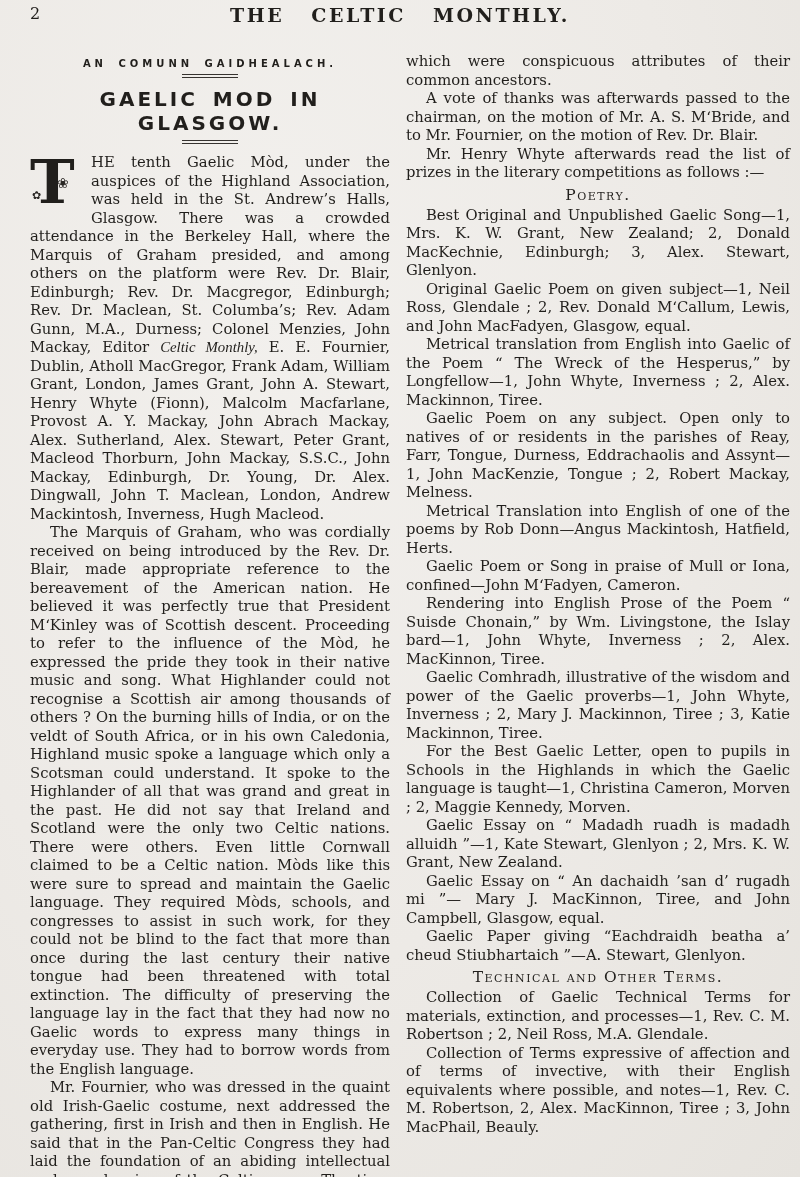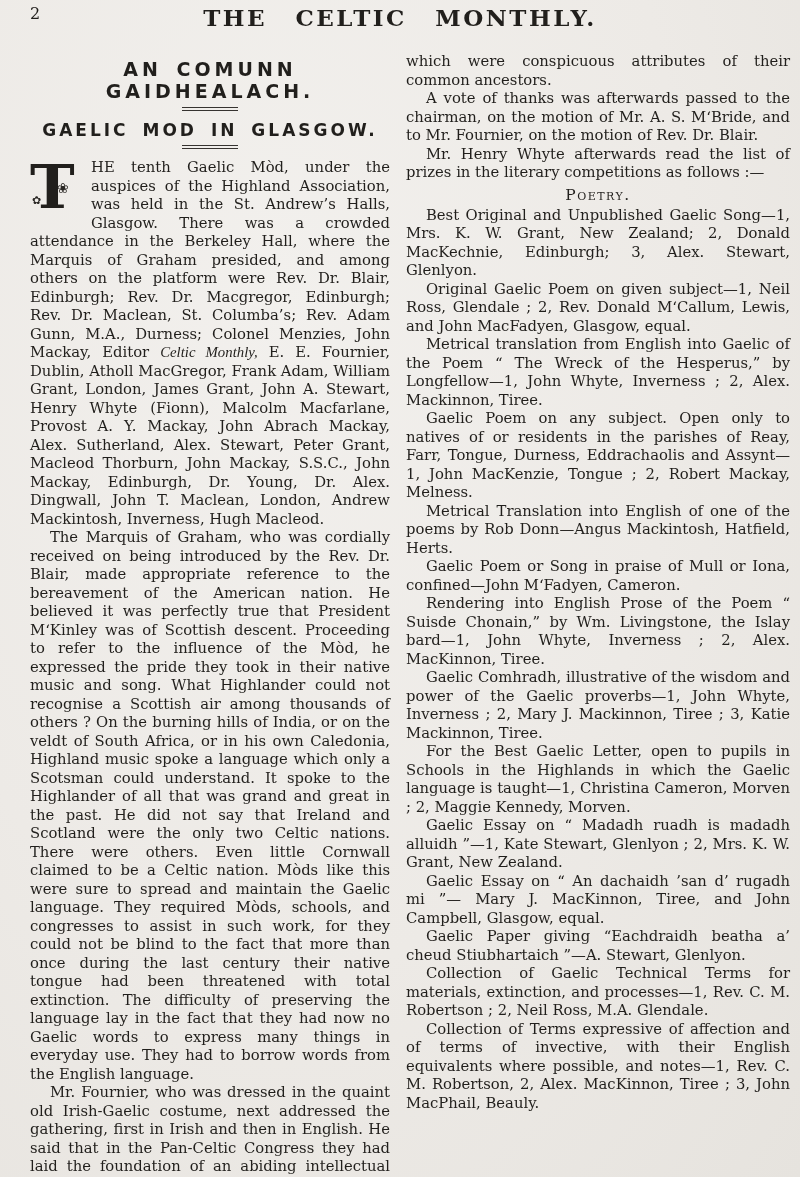--- a/index.html
+++ b/index.html
@@ -12,37 +12,37 @@
   .page { position: relative; width: 800px; height: 1177px; }
 
   
   .page-header { position: relative; height: 34px; padding-top: 4px; }
   .page-number {
     position: absolute; left: 30px; top: 4px;
     font-size: 16px;
   }
   .journal-title {
     margin: 0; text-align: center;
-    font-size: 23px; font-weight: bold;
+    font-size: 19px; font-weight: bold;
     letter-spacing: 2.5px; word-spacing: 18px;
   }
 
   
   .columns { display: flex; gap: 16px; padding: 8px 10px 0 30px; }
   .col-left  { width: 360px; flex: none; }
   .col-right { width: 384px; flex: none; padding-top: 6px; }
 
   
   .article-heading, .article-subheading {
     font-family: "DejaVu Sans", sans-serif;
     font-weight: bold; text-align: center;
     margin: 12px 0 0;
   }
-  .article-heading   { font-size: 19px; letter-spacing: 4px;  word-spacing: 4px; }
-  .article-subheading{ font-size: 17px; letter-spacing: 3px;  word-spacing: 5px; margin-top: 9px; }
+  .article-heading   { font-size: 10px; letter-spacing: 4px;  word-spacing: 4px; }
+  .article-subheading{ font-size: 20px; letter-spacing: 3px;  word-spacing: 5px; margin-top: 9px; }
   .rule {
     width: 56px; height: 2px; margin: 5px auto 3px;
     border-top: 1px solid #363330; border-bottom: 1px solid #363330;
   }
   .heading-block { margin-bottom: 9px; }
 
   
   .body-para {
     font-size: 14.8px; line-height: 18.5px;
     text-align: justify; margin: 0; text-indent: 1.35em;
@@ -123,19 +123,20 @@
       <p class="body-para">Metrical Translation into English of one of the poems by Rob Donn—Angus Mackintosh, Hatfield, Herts.</p>
       <p class="body-para">Gaelic Poem or Song in praise of Mull or Iona, confined—John M‘Fadyen, Cameron.</p>
       <p class="body-para">Rendering into English Prose of the Poem “ Suisde Chonain,” by Wm. Livingstone, the Islay bard—1, John Whyte, Inverness ; 2, Alex. MacKinnon, Tiree.</p>
 
       <p class="body-para">Gaelic Comhradh, illustrative of the wisdom and power of the Gaelic proverbs—1, John Whyte, Inverness ; 2, Mary J. Mackinnon, Tiree ; 3, Katie Mackinnon, Tiree.</p>
       <p class="body-para">For the Best Gaelic Letter, open to pupils in Schools in the Highlands in which the Gaelic language is taught—1, Christina Cameron, Morven ; 2, Maggie Kennedy, Morven.</p>
       <p class="body-para">Gaelic Essay on “ Madadh ruadh is madadh alluidh ”—1, Kate Stewart, Glenlyon ; 2, Mrs. K. W. Grant, New Zealand.</p>
       <p class="body-para">Gaelic Essay on “ An dachaidh ’san d’ rugadh mi ”— Mary J. MacKinnon, Tiree, and John Campbell, Glasgow, equal.</p>
       <p class="body-para">Gaelic Paper giving “Eachdraidh beatha a’ cheud Stiubhartaich ”—A. Stewart, Glenlyon.</p>
 
+      <h4 class="section-heading">Technical and Other Terms.</h4>
       <p class="body-para">Collection of Gaelic Technical Terms for materials, extinction, and processes—1, Rev. C. M. Robertson ; 2, Neil Ross, M.A. Glendale.</p>
       <p class="body-para">Collection of Terms expressive of affection and of terms of invective, with their English equivalents where possible, and notes—1, Rev. C. M. Robertson, 2, Alex. MacKinnon, Tiree ; 3, John MacPhail, Beauly.</p>
 
     </div>
 
   </div>
 </div>
 
 </body></html>

